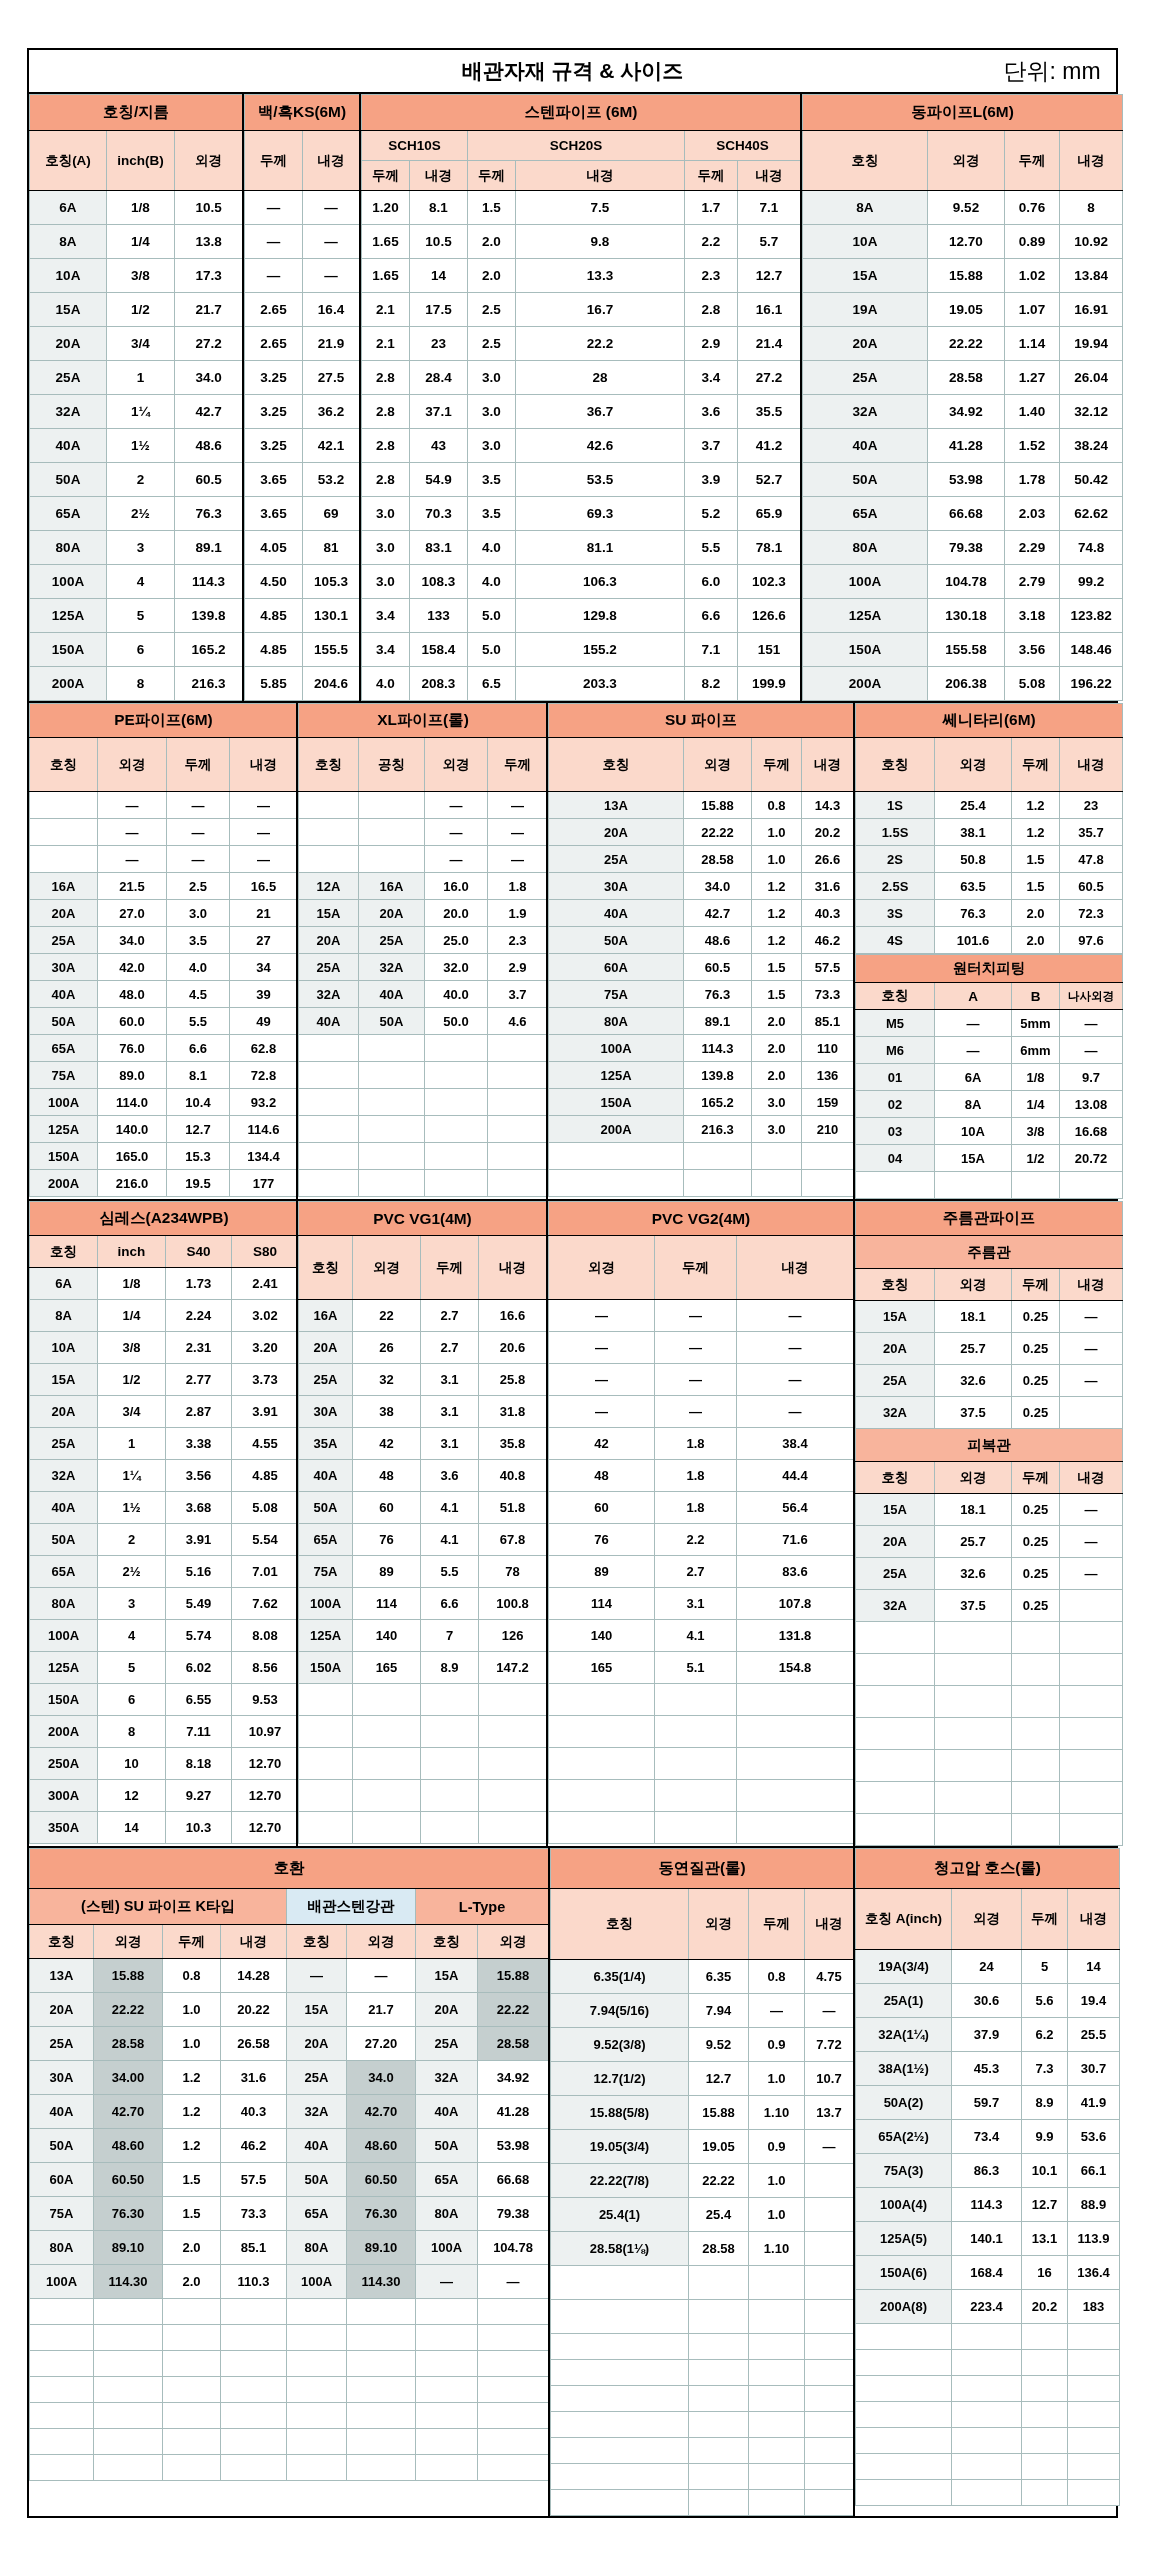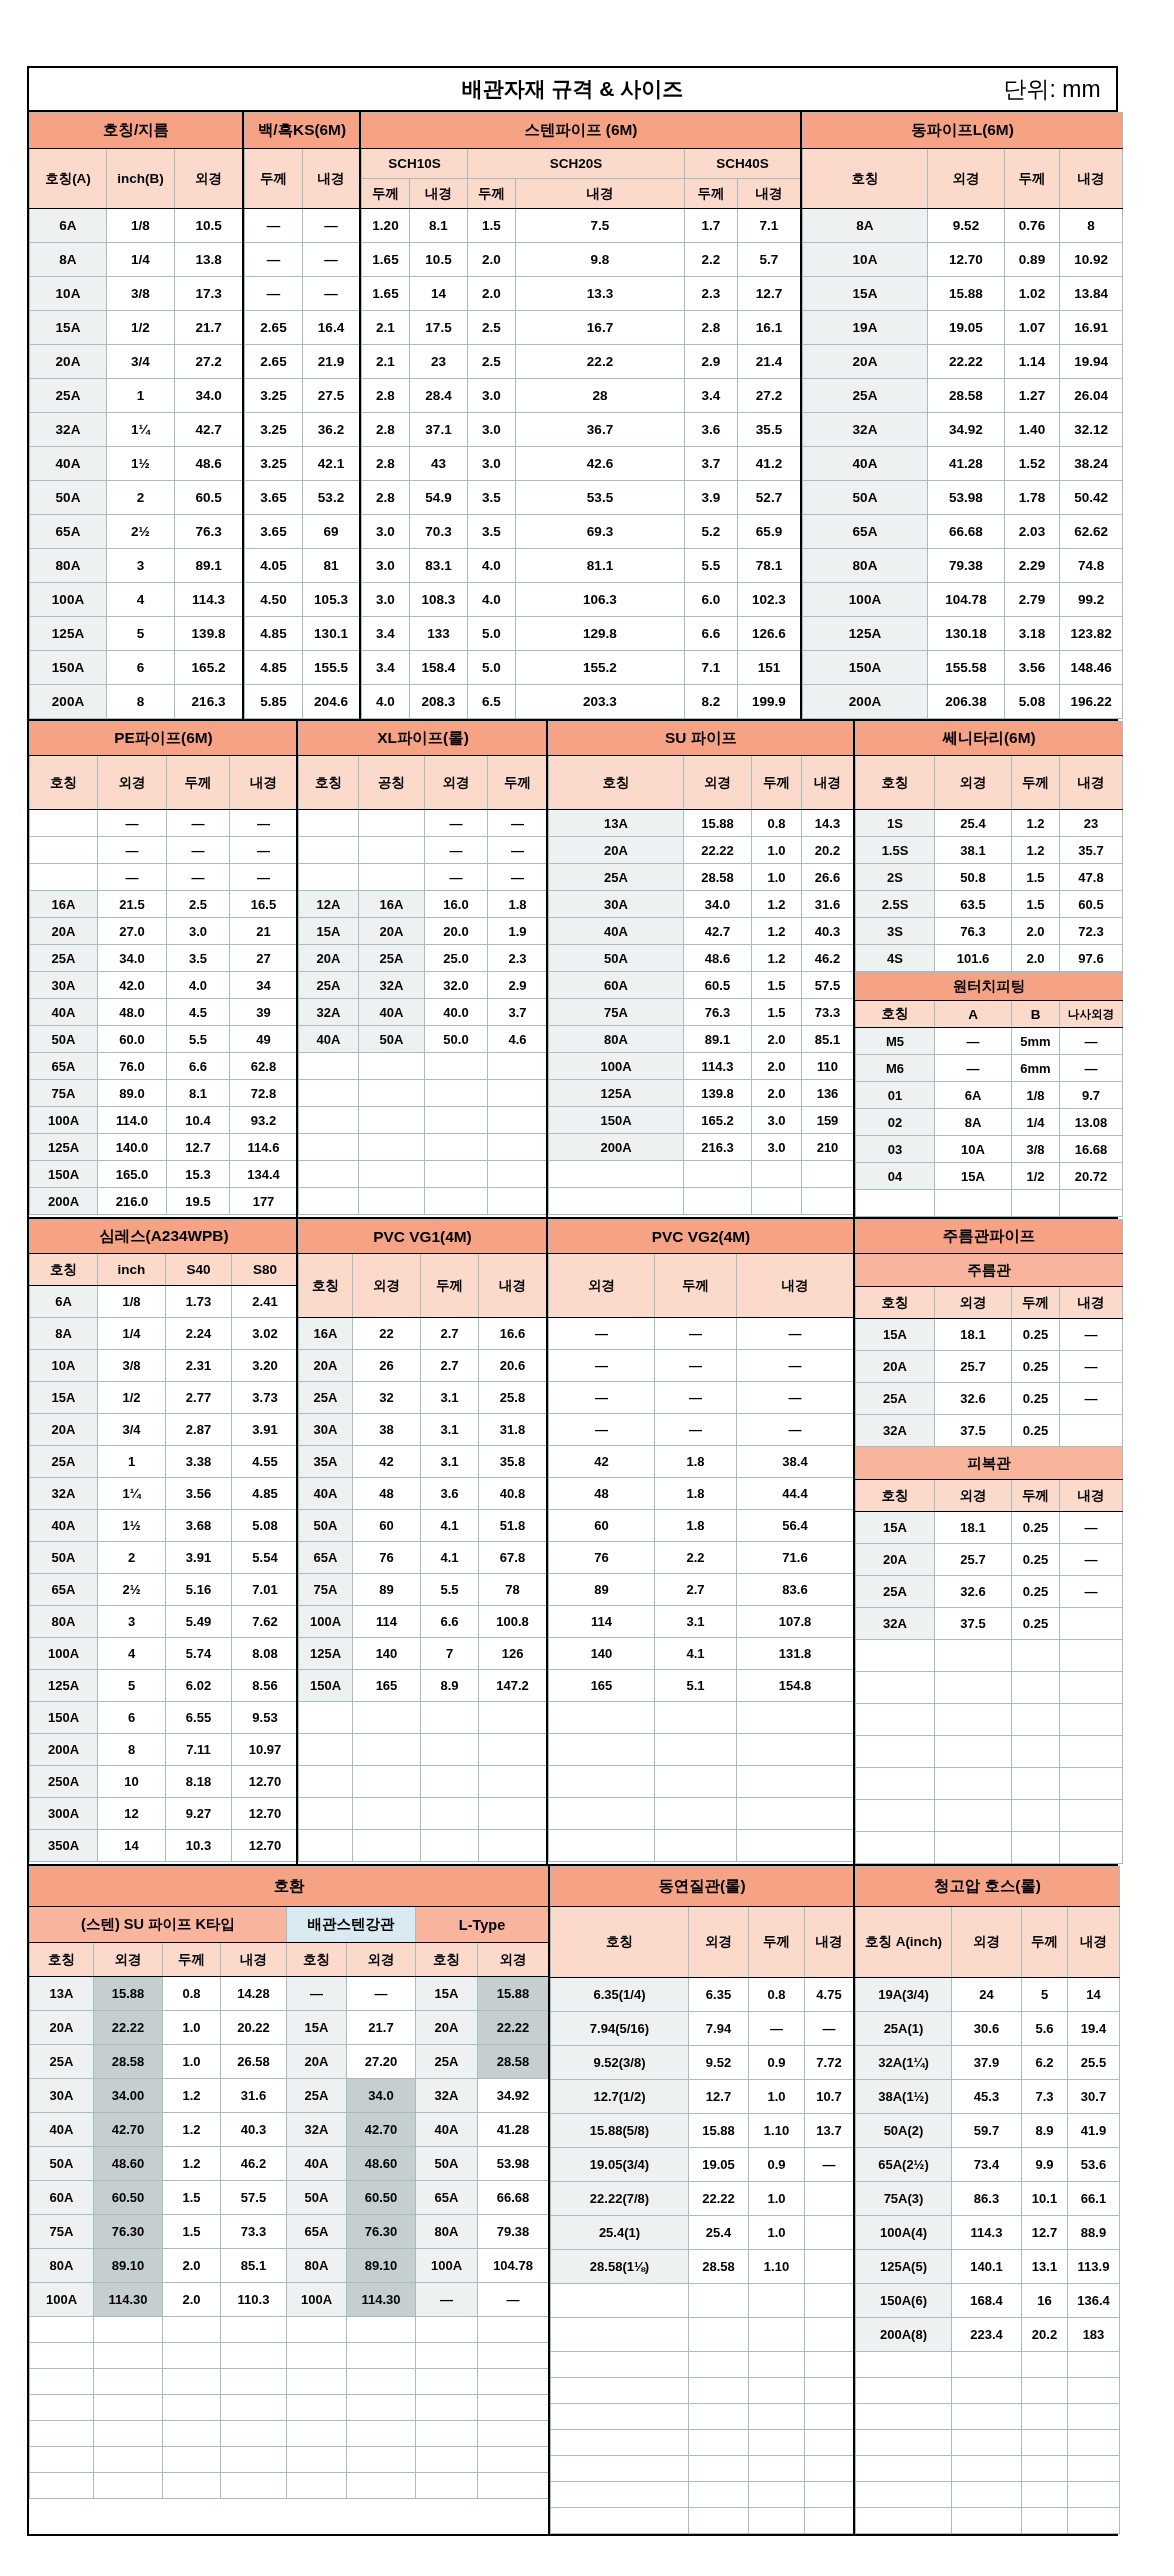--- a/index.html
+++ b/index.html
@@ -1,18 +1,18 @@
 <!DOCTYPE html>
 <html><head>
 <meta charset="utf-8">
 <style>
   html,body{margin:0;padding:0;background:#fff;}
   body{width:1175px;height:2576px;font-family:"Liberation Sans",sans-serif;color:#000;}
   .page{position:relative;width:1175px;height:2576px;}
-  .tbl{position:absolute;left:27px;top:66px;width:1087px;border:2.9px solid #000;background:#fff;}
+  .tbl{position:absolute;left:27px;top:48px;width:1087px;border:2.9px solid #000;background:#fff;}
   .titlebar{height:42px;position:relative;display:flex;align-items:center;border-bottom:2.9px solid #000;background:#fff;}
   .titlebar .t{position:absolute;left:0;right:0;text-align:center;font-size:21px;font-weight:bold;}
   .titlebar .u{margin-left:auto;padding-right:15.4px;font-size:23px;font-weight:normal;z-index:1;}
   .band{display:flex;align-items:stretch;}
   .band + .band{border-top:2.9px solid #000;}
   .grp{flex:0 0 auto;}
   .grp + .grp{border-left:2.9px solid #000;}
   table{border-collapse:collapse;table-layout:fixed;width:100%;}
   th,td{border:1px solid #a7bcbc;padding:0 1px;text-align:center;font-weight:bold;overflow:hidden;white-space:nowrap;}
   td{font-size:13px;background:#fff;}
@@ -1784,21 +1784,21 @@
         <colgroup>
               <col style="width:96px">
               <col style="width:70px">
               <col style="width:46px">
               <col style="width:52px">
             </colgroup>
         <thead>
           <tr>
                 <th class="sec" colspan="4" style="height:39px">청고압 호스(롤)</th>
               </tr>
-          <tr class="chr" style="height:71px">
+          <tr class="chr" style="height:61px">
             <th class="ch wrap">호칭 A(inch)</th>
             <th class="ch">외경</th>
             <th class="ch">두께</th>
             <th class="ch">내경</th>
           </tr>
         </thead>
         <tbody>
               <tr>
                 <td class="lbl">19A(3/4)</td>
                 <td>24</td>

